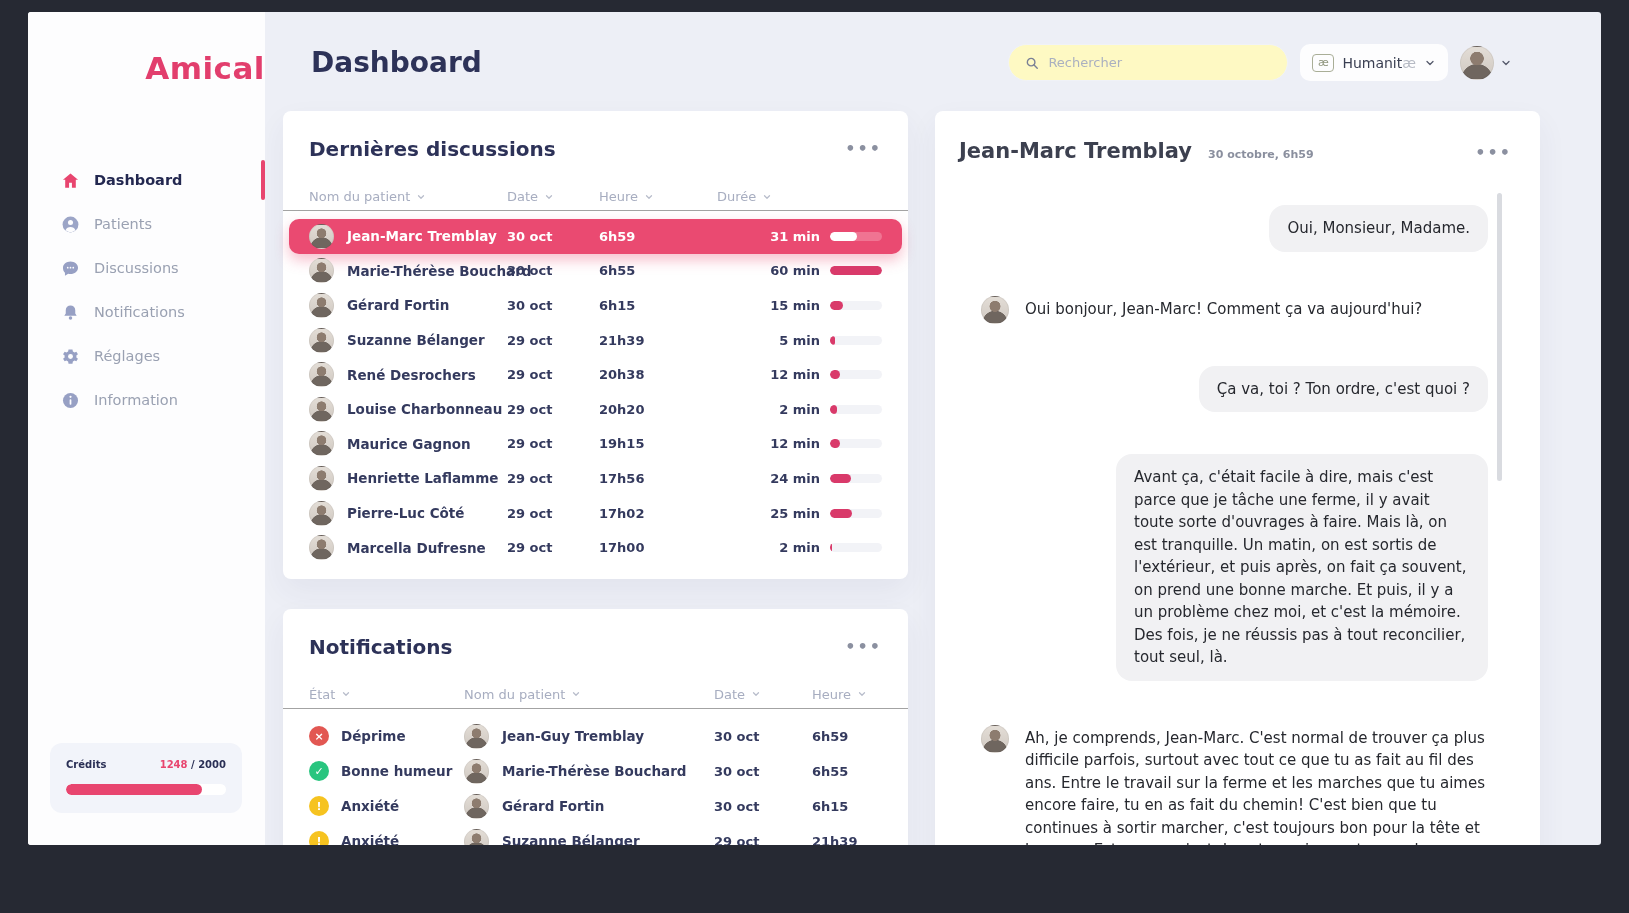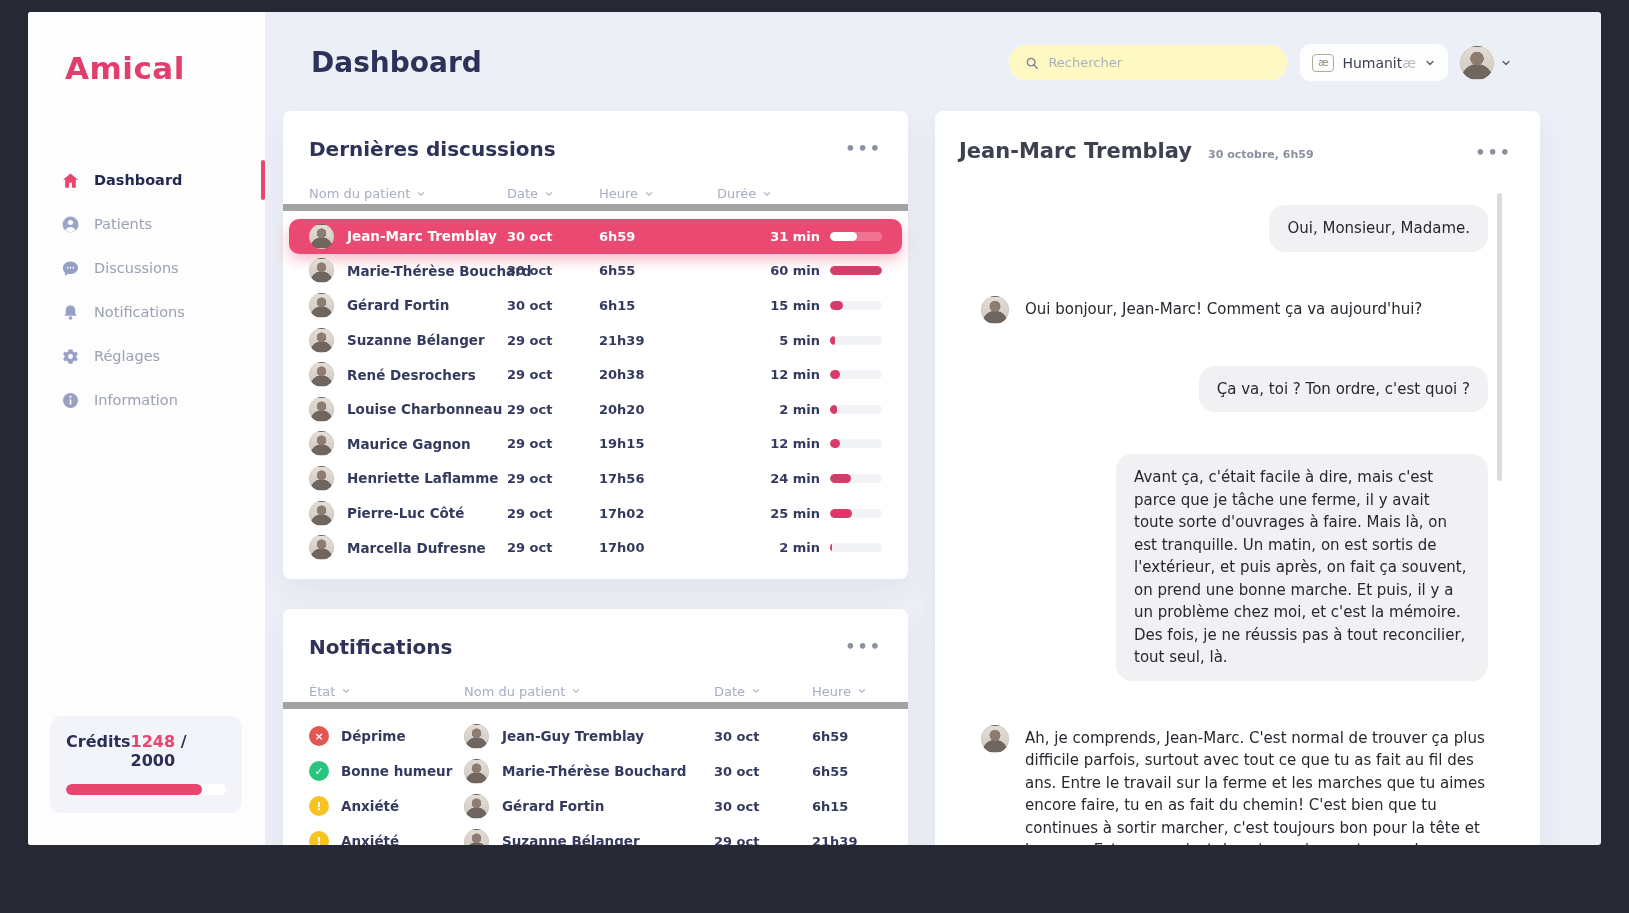--- a/index.html
+++ b/index.html
@@ -5,31 +5,31 @@
   * { margin:0; padding:0; box-sizing:border-box; }
   html,body { width:1629px; height:913px; }
   body { font-family:"DejaVu Sans","Liberation Sans",sans-serif; background:#262933; overflow:hidden; }
 
   .frame { position:relative; width:1629px; height:913px; background:#262933; }
   .app { position:absolute; left:28px; top:12px; width:1573px; height:833px;
          background:#edeff6; border-radius:3px; overflow:hidden; display:flex; }
 
   
   .sidebar { width:237px; background:#fdfdfe; position:relative; flex-shrink:0; display:flex; flex-direction:column; }
-  .logo { font-size:31px; font-weight:800; color:#e23e6d; letter-spacing:0.5px; margin:38px 8px 0 37px; }
+  .logo { font-size:31px; font-weight:800; color:#e23e6d; letter-spacing:0.5px; margin:38px 0 0 37px;text-align:right; }
   .nav { margin-top:72px; }
   .nav-item { position:relative; display:flex; align-items:center; gap:14px; height:44px; padding-left:32px; cursor:pointer; }
   .nav-icon { width:20px; height:20px; display:flex; align-items:center; justify-content:center; color:#97a0c4; }
   .nav-label { font-size:14.5px; color:#9aa1b2; }
   .nav-item.active .nav-icon { color:#e8456f; }
   .nav-item.active .nav-label { color:#232850; font-weight:700; }
   .nav-item.active::after { content:''; position:absolute; right:0; top:2px; width:4px; height:40px; background:#e8456f; border-radius:4px; }
 
   .credits { position:absolute; left:22px; bottom:32px; width:192px; background:#f2f4fa; border-radius:12px; padding:16px 16px 18px; }
-  .credits-row { display:flex; justify-content:space-between; font-size:16px; }
+  .credits-row { display:flex; justify-content:space-between; font-size:10px; }
   .credits-label { color:#2a2f55; font-weight:700; }
   .credits-num { color:#2a2f55; font-weight:700; }
   .credits-num .used { color:#e8456f; }
   .credits-track { margin-top:14px; height:11px; background:#ffffff; border-radius:6px; overflow:hidden; }
   .credits-fill { height:100%; background:#e8456f; border-radius:6px; }
 
   
   .main { flex:1; padding:0 61px 0 18px; display:flex; flex-direction:column; min-width:0; }
   .topbar { display:flex; align-items:center; justify-content:space-between; padding:32px 28px 0 28px; }
   .page-title { font-size:28px; font-weight:800; color:#2d3258; }
@@ -54,21 +54,21 @@
   .user-avatar { width:34px; height:34px; }
 
   .content { display:flex; gap:27px; margin-top:30px; align-items:flex-start; min-height:0; }
   .col-left { width:625px; flex-shrink:0; }
 
   .card { background:#ffffff; border-radius:8px; box-shadow:0 12px 30px rgba(45,55,100,0.06); }
   .card-head { display:flex; align-items:center; justify-content:space-between; padding:26px 26px 0 26px; }
   .card-title { font-size:20px; font-weight:800; color:#2d3258; }
   .dots { color:#8b90a0; font-size:16px; letter-spacing:2px; font-weight:700; cursor:pointer; line-height:1; }
 
-  .cols { display:grid; align-items:center; padding:0 26px; color:#a7adc0; font-size:13px; margin-top:22px; height:28px; border-bottom:7px solid #a3a3a3; }
+  .cols { display:grid; align-items:center; padding:0 26px; color:#a7adc0; font-size:13px; margin-top:22px; height:28px; border-bottom:1px solid #a3a3a3; }
   .colh { display:flex; align-items:center; gap:6px; }
   .colh svg { color:#b8bdcb; }
 
   
   .d-grid { grid-template-columns:minmax(0,1fr) 92px 118px 165px; }
   .drows { padding:8px 6px 14px 6px; }
   .drow { display:grid; grid-template-columns:minmax(0,1fr) 92px 118px 165px; align-items:center; height:34.6px; padding:0 20px; border-radius:10px; cursor:pointer; }
   .name-cell { display:flex; align-items:center; gap:13px; min-width:0; }
   .avatar.sm { width:25px; height:25px; }
   .pname { font-size:13.5px; font-weight:700; color:#343a5e; white-space:nowrap; }

